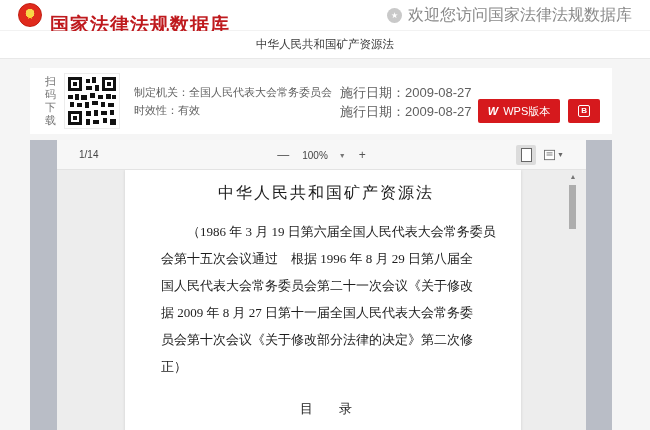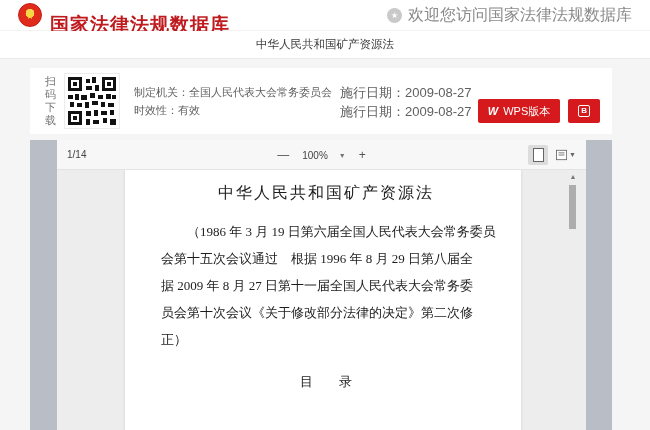--- a/index.html
+++ b/index.html
@@ -67,21 +67,21 @@
   }
   
   .viewer{
     position:absolute; left:30px; top:140px; width:582px; height:290px;
     display:flex; background:#ededed;
   }
   .rail{ width:27px; background:#b9bdc6; flex:0 0 auto; }
   .vmain{ flex:1; display:flex; flex-direction:column; min-width:0; }
   .vtoolbar{
     height:30px; background:#f7f7f7; border-bottom:1px solid #e3e3e3;
-    display:flex; align-items:center; position:relative; padding:0 10px;
+    display:flex; align-items:center; position:relative; padding:0 22px;
     flex:0 0 auto;
   }
   .pageind{ font-size:10px; color:#444; }
   .zoomgrp{
     position:absolute; left:0; right:0; top:0; height:30px;
     display:flex; align-items:center; justify-content:center; gap:13px;
     pointer-events:none;
   }
   .zoomgrp > *{ pointer-events:auto; }
   .zbtn{ font-size:12px; color:#555; background:none; border:none; cursor:pointer; }
@@ -217,20 +217,21 @@
           <span class="vcaret">▼</span>
         </div>
       </div>
     </div>
 
     <div class="canvas">
       <div class="docpage">
         <div class="doc-title">中华人民共和国矿产资源法</div>
         <div class="doc-line indent">（1986 年 3 月 19 日第六届全国人民代表大会常务委员</div>
         <div class="doc-line">会第十五次会议通过　根据 1996 年 8 月 29 日第八届全</div>
+        <div class="doc-line">国人民代表大会常务委员会第二十一次会议《关于修改</div>
         <div class="doc-line">据 2009 年 8 月 27 日第十一届全国人民代表大会常务委</div>
         <div class="doc-line">员会第十次会议《关于修改部分法律的决定》第二次修</div>
         <div class="doc-line">正）</div>
         <div class="toc-title">目　　录</div>
 
       </div>
       <div class="sb">
         <div class="sb-up">▲</div>
         <div class="sb-thumb"></div>
       </div>

